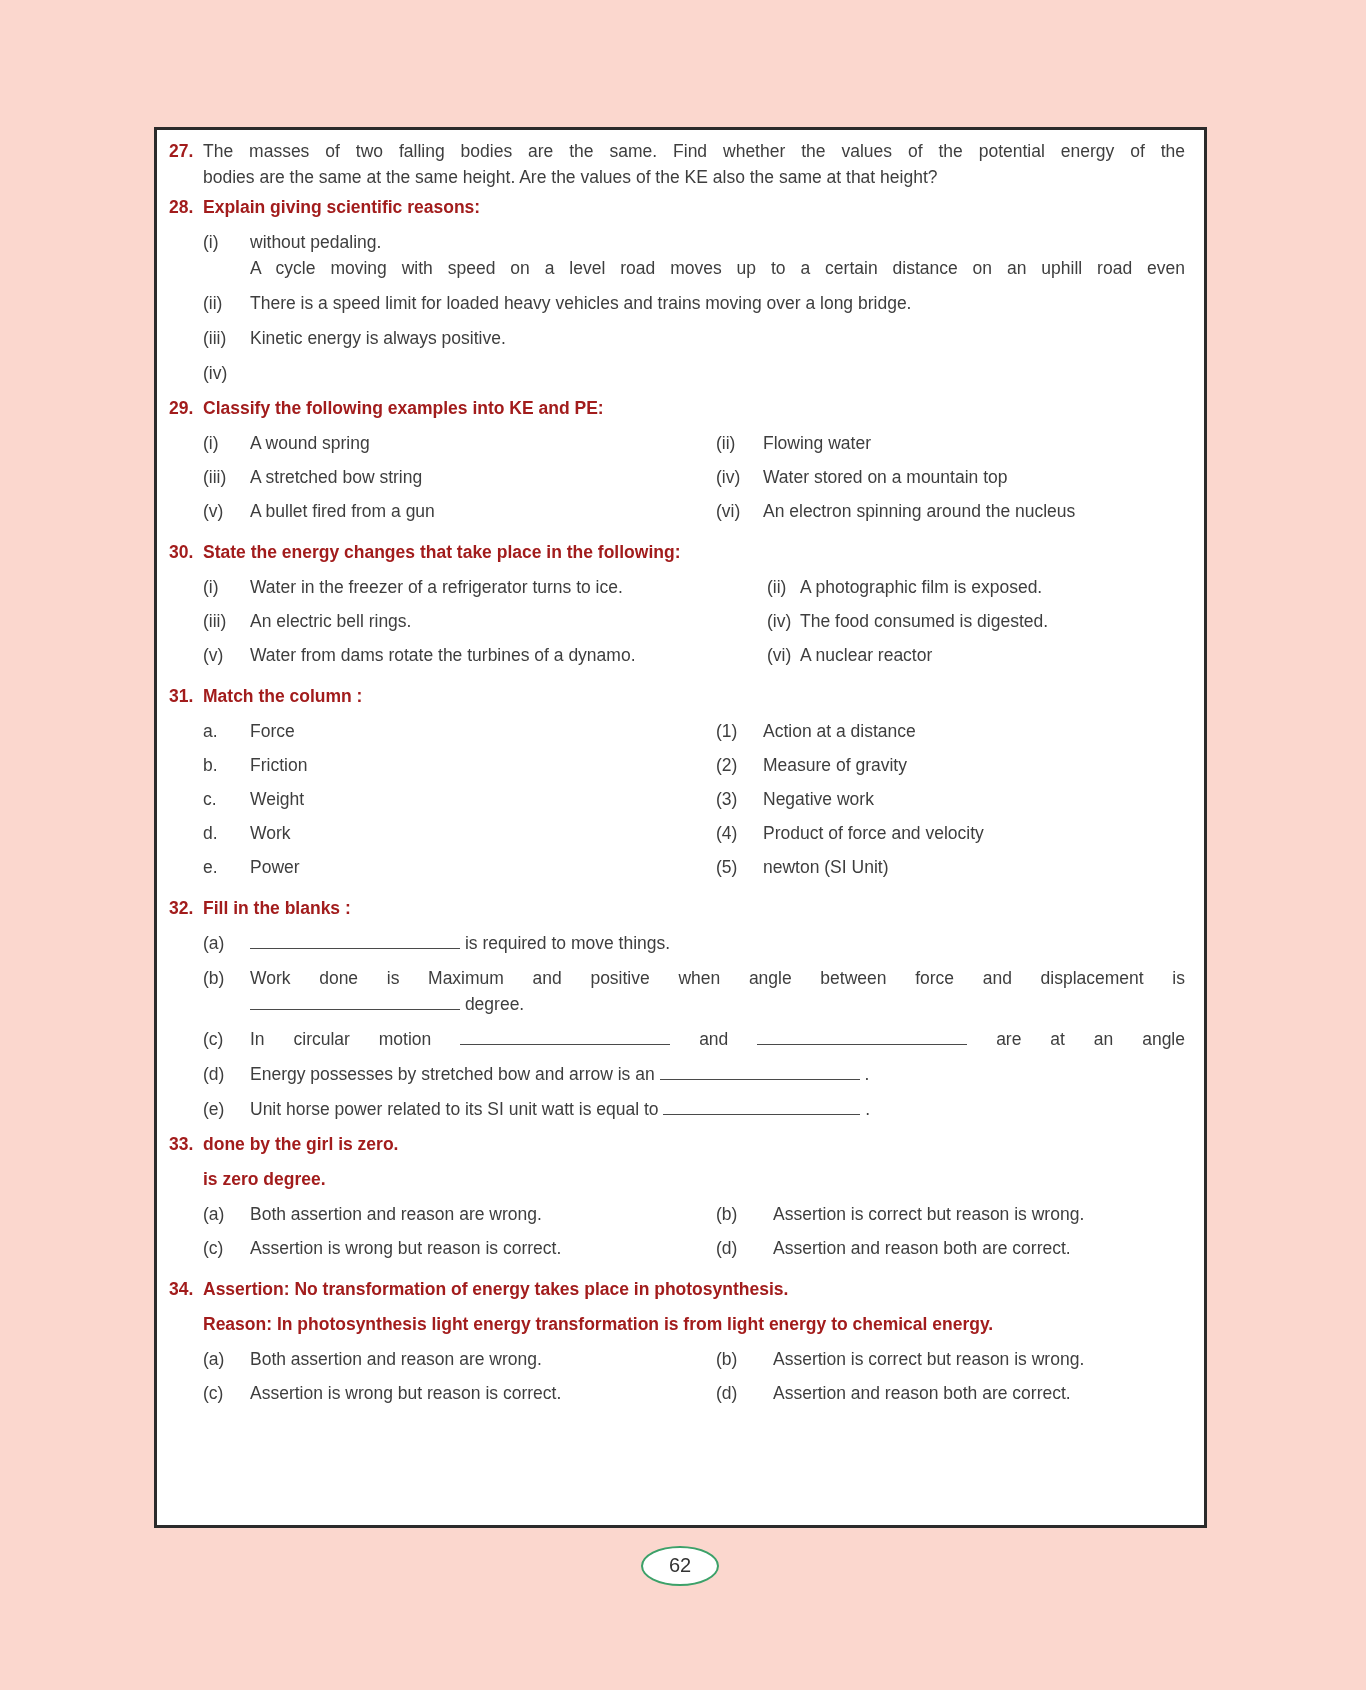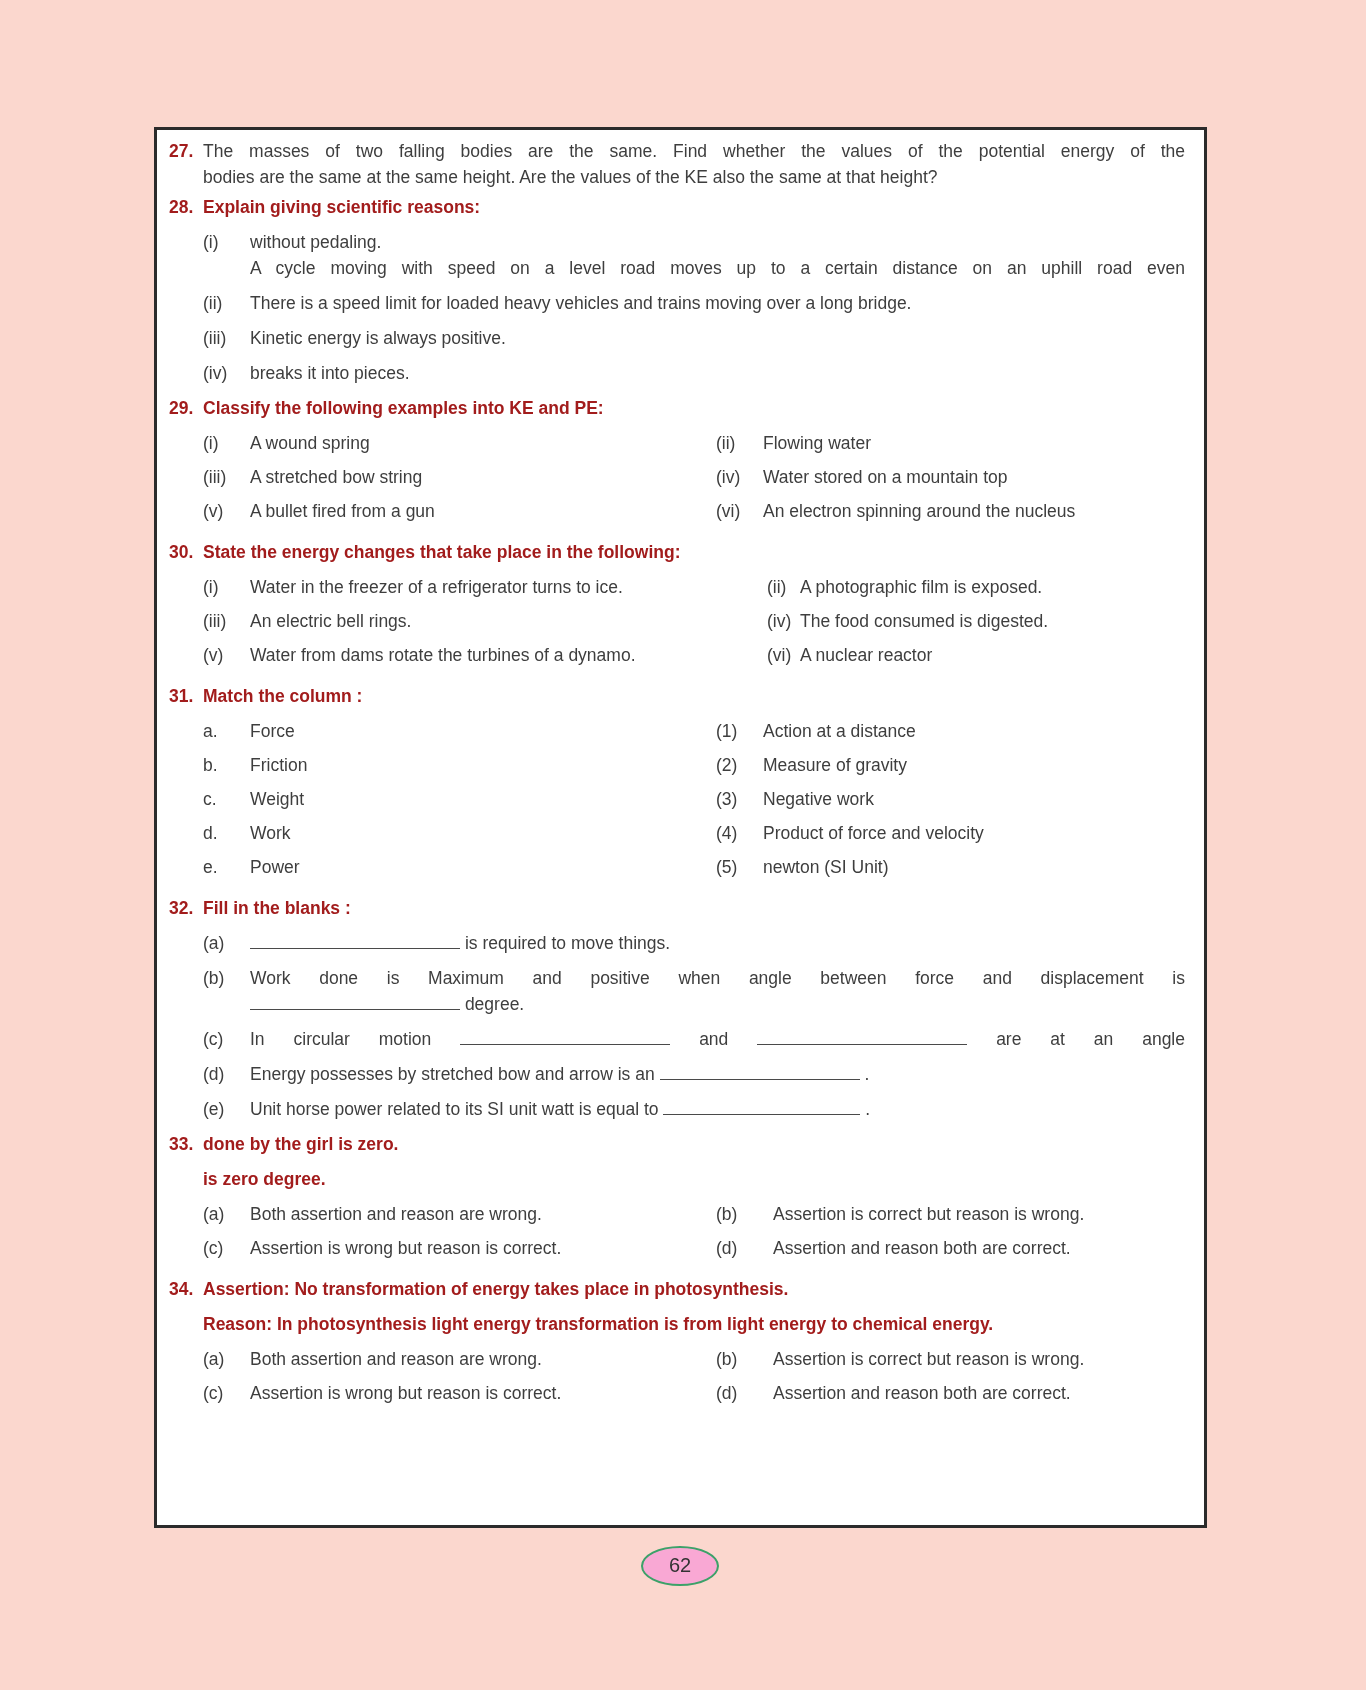--- a/index.html
+++ b/index.html
@@ -41,21 +41,21 @@
     height:3px;
     vertical-align:baseline;
   }
   .w210{width:210px;}
   .w200{width:200px;}
   .w197{width:197px;}
   .w180{width:180px;}
   .badge{
     position:absolute;left:641px;top:1546px;
     width:78px;height:40px;
-    background:#f9a8d4;
+    background:#ffffff;
     border:2px solid #3CA169;
     border-radius:50%;
     box-sizing:border-box;
     text-align:center;
     line-height:35px;
     font-size:20px;
     color:#333333;
   }
   .mb4{margin-bottom:4px;}
 </style>
@@ -87,21 +87,20 @@
         <div class="line">(ii)</div>
         <div class="line">There is a speed limit for loaded heavy vehicles and trains moving over a long bridge.</div>
       </div>
       <div class="item">
         <div class="line">(iii)</div>
         <div class="line">Kinetic energy is always positive.</div>
       </div>
       <div class="item mb2">
         <div class="line">(iv)</div>
         <div>
-          <div class="line">breaks it into pieces.</div>
         </div>
       </div>
     </div>
   </div>
 
   <div class="qblock">
     <div class="qnum">29.</div>
     <div class="qbody">
       <div class="line heading">Classify the following examples into KE and PE:</div>
       <div class="row2">

